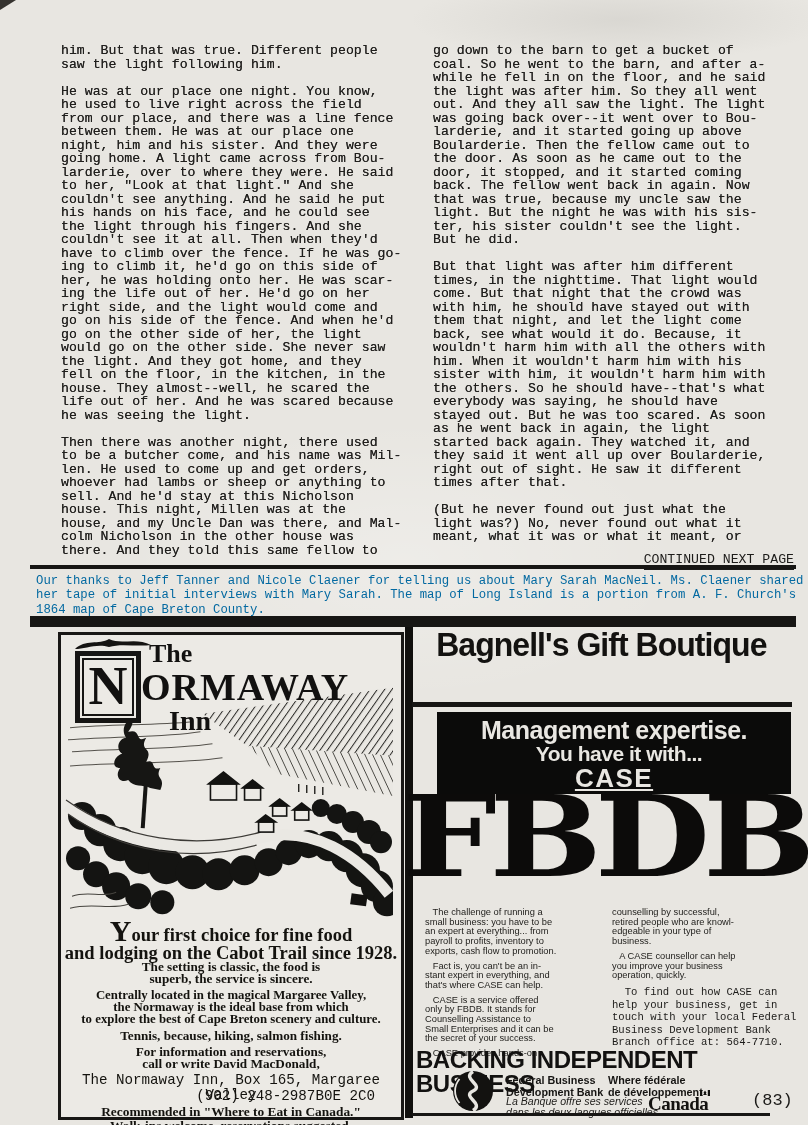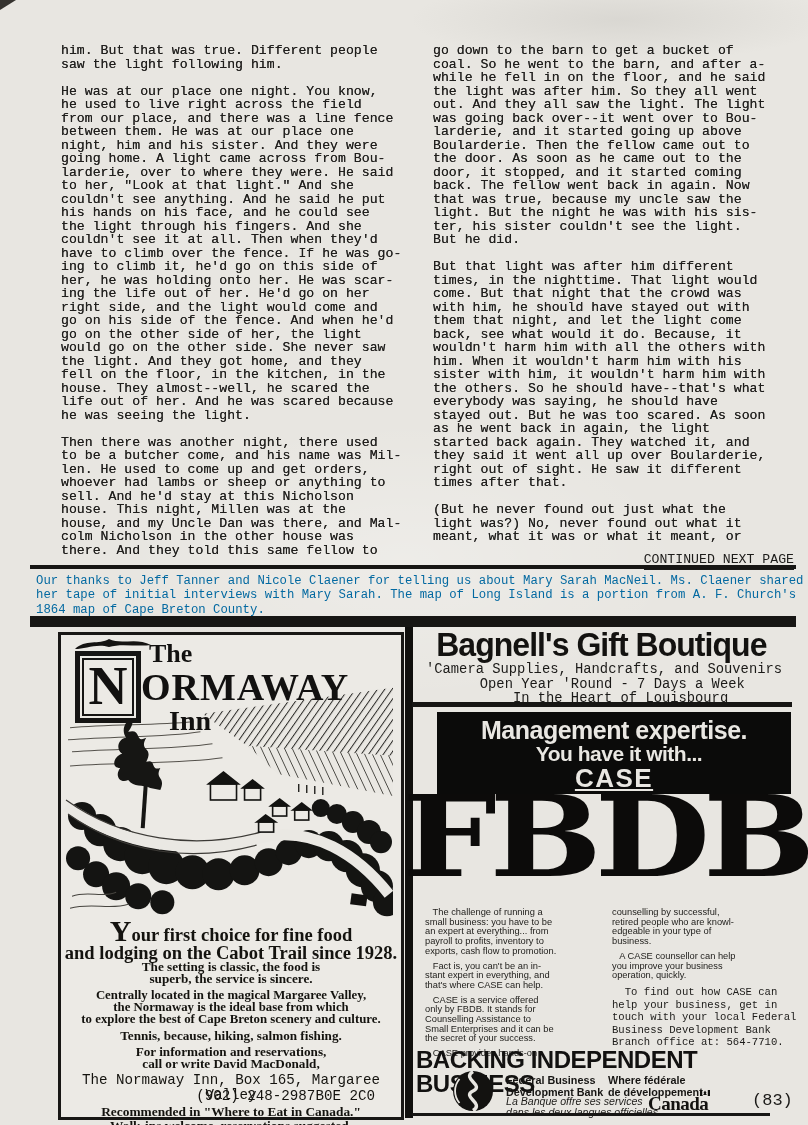--- a/index.html
+++ b/index.html
@@ -284,23 +284,20 @@
     <div class="nw-center nw-addr">The Normaway Inn, Box 165, Margaree Valley</div>
     <div class="nw-phone-row">
       <span>(902) 248-2987</span>
       <span>B0E 2C0</span>
     </div>
     <div class="nw-center nw-f1">Recommended in "Where to Eat in Canada."</div>
     <div class="nw-center nw-f2">Walk-ins welcome, reservations suggested.</div>
   </div>
 
   <div class="abs" id="bagnells-title">Bagnell's Gift Boutique</div>
-  <pre class="abs" id="bagnells-lines">'Camera Supplies, Handcrafts, and Souvenirs
-  Open Year 'Round - 7 Days a Week
-    In the Heart of Louisbourg</pre>
   <div class="abs rule" id="bagnells-rule"></div>
 
   <div class="abs" id="fbdb-banner">
     <div class="banner-l1">Management expertise.</div>
     <div class="banner-l2">You have it with...</div>
     <div class="banner-l3">CASE</div>
   </div>
   <div class="abs" id="fbdb-letters">FBDB</div>
 
   <div class="abs fbdb-col" id="fbdb-col-left">

